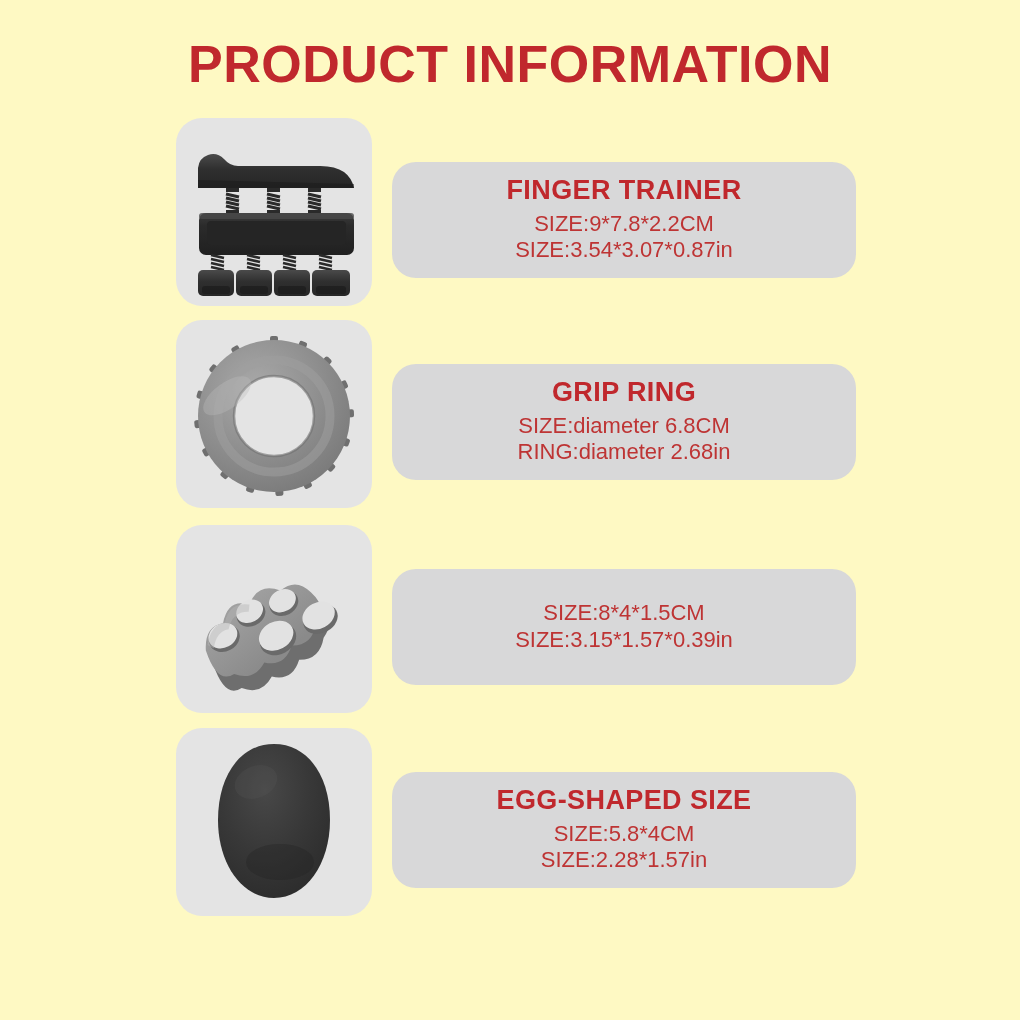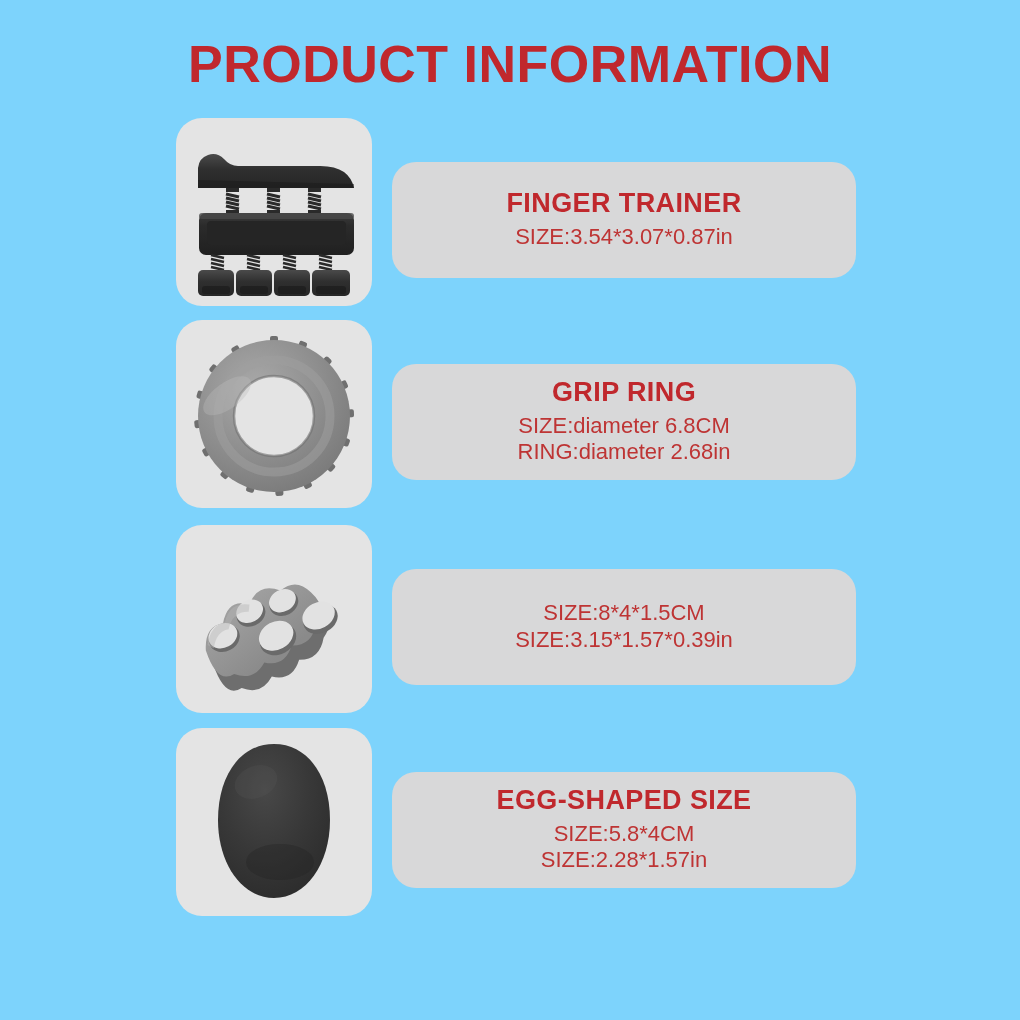--- a/index.html
+++ b/index.html
@@ -10,21 +10,21 @@
   body {
     width: 1020px;
     height: 1020px;
     position: relative;
     font-family: "Liberation Sans", sans-serif;
     overflow: hidden;
   }
   .page {
     position: absolute;
     inset: 0;
-    background: #7dd3fc;
+    background: #fef9c3;
   }
 
   
   .title {
     position: absolute;
     left: 0;
     top: 34px;
     width: 1020px;
     text-align: center;
     font-family: "Liberation Sans", sans-serif;
@@ -189,20 +189,21 @@
             <rect x="64" y="168" width="28" height="8" rx="3"></rect>
             <rect x="102" y="168" width="28" height="8" rx="3"></rect>
             <rect x="140" y="168" width="30" height="8" rx="3"></rect>
           </g>
         </svg>
       </div>
     </div>
 
     <div class="info-card">
       <div class="card-title">FINGER TRAINER</div>
+      <div class="card-line">SIZE:9*7.8*2.2CM</div>
       <div class="card-line">SIZE:3.54*3.07*0.87in</div>
     </div>
   </div>
 
   <div class="row row-2">
 
     <div class="img-panel">
       <div class="img-stage">
         <svg viewBox="0 0 196 188" width="196" height="188">
           <defs>

